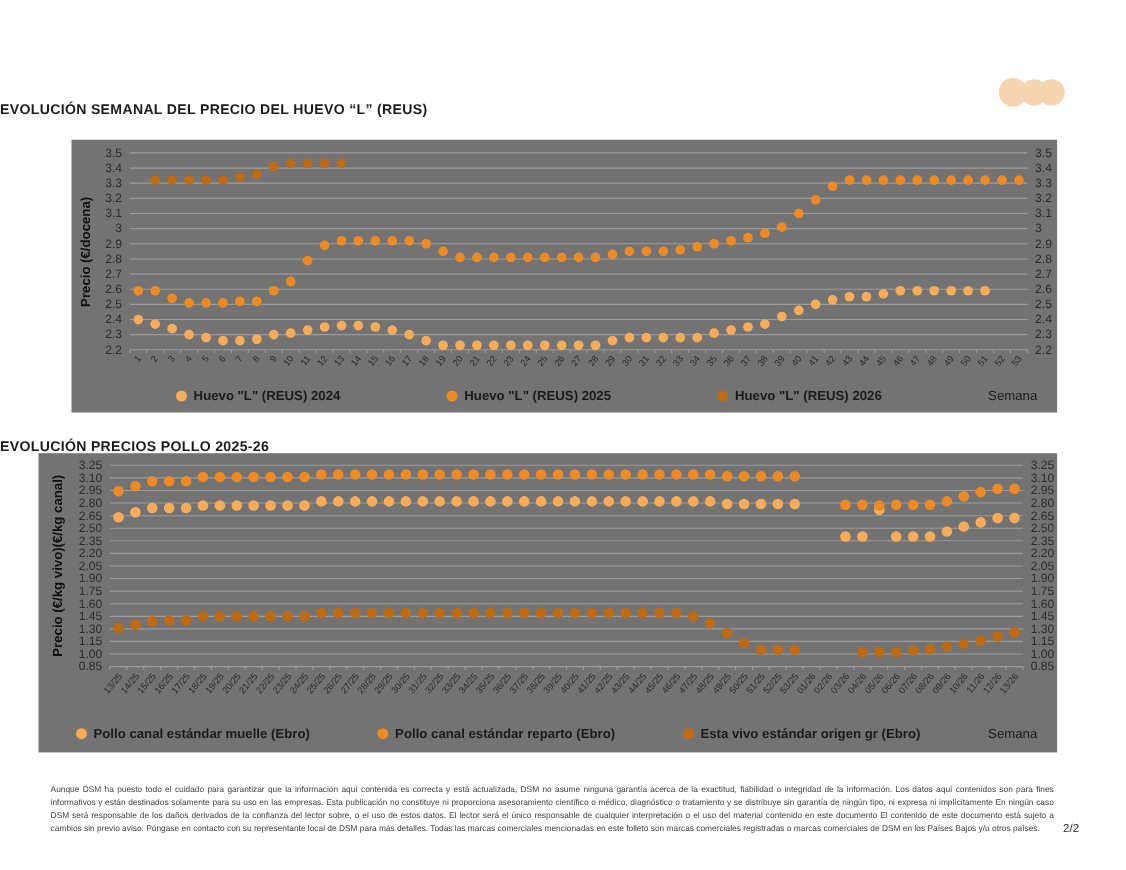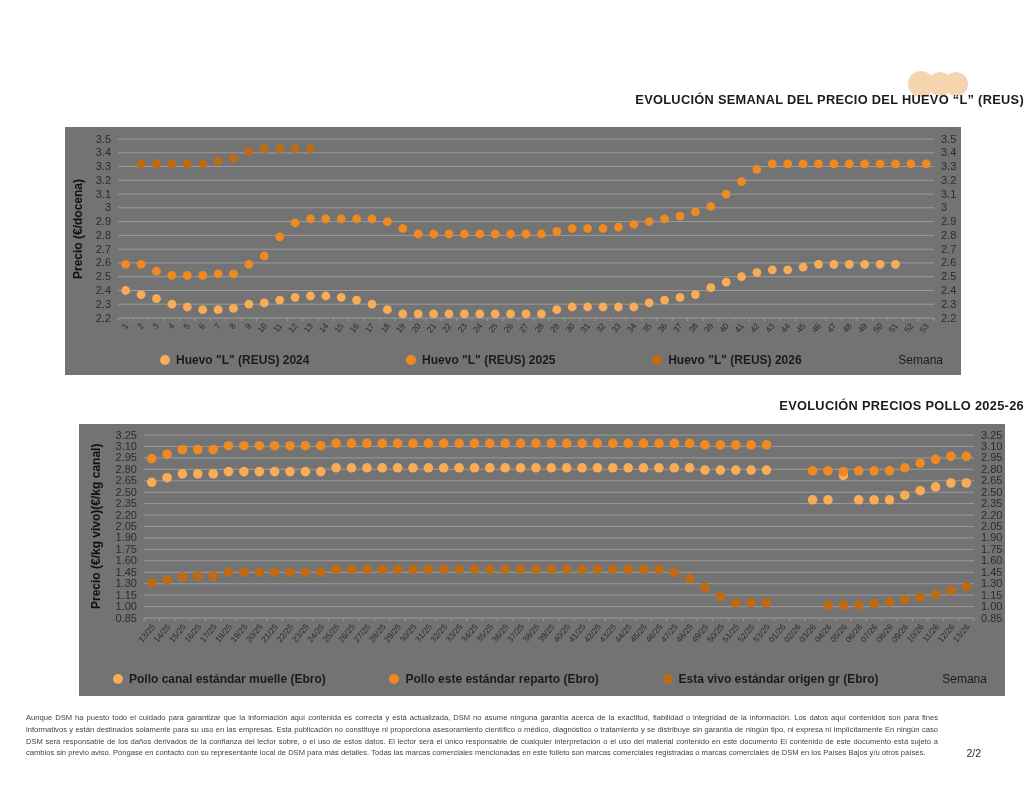--- a/index.html
+++ b/index.html
@@ -1,34 +1,34 @@
 <!DOCTYPE html>
 <html><head>
 <meta charset="utf-8">
 <style>
   html,body{margin:0;padding:0;background:#ffffff;}
   body{width:1024px;height:791px;position:relative;overflow:hidden;
        font-family:"Liberation Sans",sans-serif;color:#1c1c1c;}
   .logo{position:absolute;left:905px;top:64px;}
-  .chart-title{position:absolute;left:0;width:100%;text-align:right;
+  .chart-title{position:absolute;left:0;width:100%;text-align:left;
        font-size:12.8px;font-weight:bold;letter-spacing:.3px;color:#1b1b1b;}
   #title0{top:92px;}
   #title1{top:398px;}
   .panel{position:absolute;background:#737373;}
   .panel svg{position:absolute;left:0;top:0;}
   .ytick{font-size:11px;fill:#2c2c2c;font-family:"Liberation Sans",sans-serif;}
   .xtick{font-size:8.4px;fill:#2c2c2c;font-family:"Liberation Sans",sans-serif;}
   .ylabel{position:absolute;writing-mode:vertical-rl;transform:rotate(180deg);
        text-align:center;font-weight:bold;font-size:12px;color:#111;}
   .legend{position:absolute;display:flex;justify-content:space-between;align-items:center;
        font-weight:bold;font-size:12px;color:#1b1b1b;}
   .legend-item{display:flex;align-items:center;gap:6px;white-space:nowrap;}
   .ldot{width:10px;height:10px;border-radius:50%;display:inline-block;}
   .semana{font-weight:normal;}
-  .disclaimer{position:absolute;left:26px;top:712px;width:912px;
+  .disclaimer{position:absolute;left:46px;top:712px;width:912px;
        font-size:7.6px;line-height:1.55;color:#3f3f3f;text-align:justify;}
   .pagenum{position:absolute;right:43px;top:747px;font-size:10.5px;color:#2c2c2c;}
 </style>
 </head>
 <body>
 
 <svg class="logo" width="70" height="40">
   <circle class="logo-dot" cx="16" cy="20" r="13" fill="#F5D5B0"></circle>
   <circle class="logo-dot" cx="35" cy="20" r="12" fill="#F5D5B0"></circle>
   <circle class="logo-dot" cx="51" cy="20" r="12" fill="#F5D5B0"></circle>
@@ -321,21 +321,21 @@
     </span>
     <span class="legend-item">
       <span class="ldot" style="background: rgb(192, 106, 18);"></span>
       <span>Huevo "L" (REUS) 2026</span>
     </span>
     <span class="semana">Semana</span>
   </div>
 </div>
 
 <div id="title1" class="chart-title">EVOLUCIÓN PRECIOS POLLO 2025-26</div>
-<div class="panel" style="left:35px;top:424px;width:926px;height:272px;margin-left:44px;">
+<div class="panel" style="left:35px;top:412px;width:926px;height:272px;">
   <svg id="plot1" width="926" height="272">
       <line x1="65" y1="11.0" x2="895" y2="11.0" stroke="#9b9b9b" stroke-width="1"></line>
       <text class="ytick" x="58" y="14.5" text-anchor="end">3.25</text>
       <text class="ytick" x="902" y="14.5" text-anchor="start">3.25</text>
       <line x1="65" y1="22.4" x2="895" y2="22.4" stroke="#9b9b9b" stroke-width="1"></line>
       <text class="ytick" x="58" y="25.9" text-anchor="end">3.10</text>
       <text class="ytick" x="902" y="25.9" text-anchor="start">3.10</text>
       <line x1="65" y1="33.9" x2="895" y2="33.9" stroke="#9b9b9b" stroke-width="1"></line>
       <text class="ytick" x="58" y="37.4" text-anchor="end">2.95</text>
       <text class="ytick" x="902" y="37.4" text-anchor="start">2.95</text>
@@ -653,21 +653,21 @@
       </g>
     </svg>
   <div class="ylabel" style="left:10px;top:11px;height:183px;">Precio (€/kg vivo)(€/kg canal)</div>
   <div class="legend" style="left:34px;right:18px;bottom:10px;gap:30px;">
     <span class="legend-item">
       <span class="ldot" style="background: rgb(248, 172, 88);"></span>
       <span>Pollo canal estándar muelle (Ebro)</span>
     </span>
     <span class="legend-item">
       <span class="ldot" style="background: rgb(238, 138, 33);"></span>
-      <span>Pollo este estándar reparto (Ebro)</span>
+      <span>Pollo canal estándar reparto (Ebro)</span>
     </span>
     <span class="legend-item">
       <span class="ldot" style="background: rgb(192, 106, 18);"></span>
       <span>Esta vivo estándar origen gr (Ebro)</span>
     </span>
     <span class="semana">Semana</span>
   </div>
 </div>
 
 <div class="disclaimer">Aunque DSM ha puesto todo el cuidado para garantizar que la información aquí contenida es correcta y está actualizada, DSM no asume ninguna garantía acerca de la exactitud, fiabilidad o integridad de la información. Los datos aquí contenidos son para fines informativos y están destinados solamente para su uso en las empresas. Esta publicación no constituye ni proporciona asesoramiento científico o médico, diagnóstico o tratamiento y se distribuye sin garantía de ningún tipo, ni expresa ni implícitamente En ningún caso DSM será responsable de los daños derivados de la confianza del lector sobre, o el uso de estos datos. El lector será el único responsable de cualquier interpretación o el uso del material contenido en este documento El contenido de este documento está sujeto a cambios sin previo aviso. Póngase en contacto con su representante local de DSM para más detalles. Todas las marcas comerciales mencionadas en este folleto son marcas comerciales registradas o marcas comerciales de DSM en los Países Bajos y/u otros países.</div>

